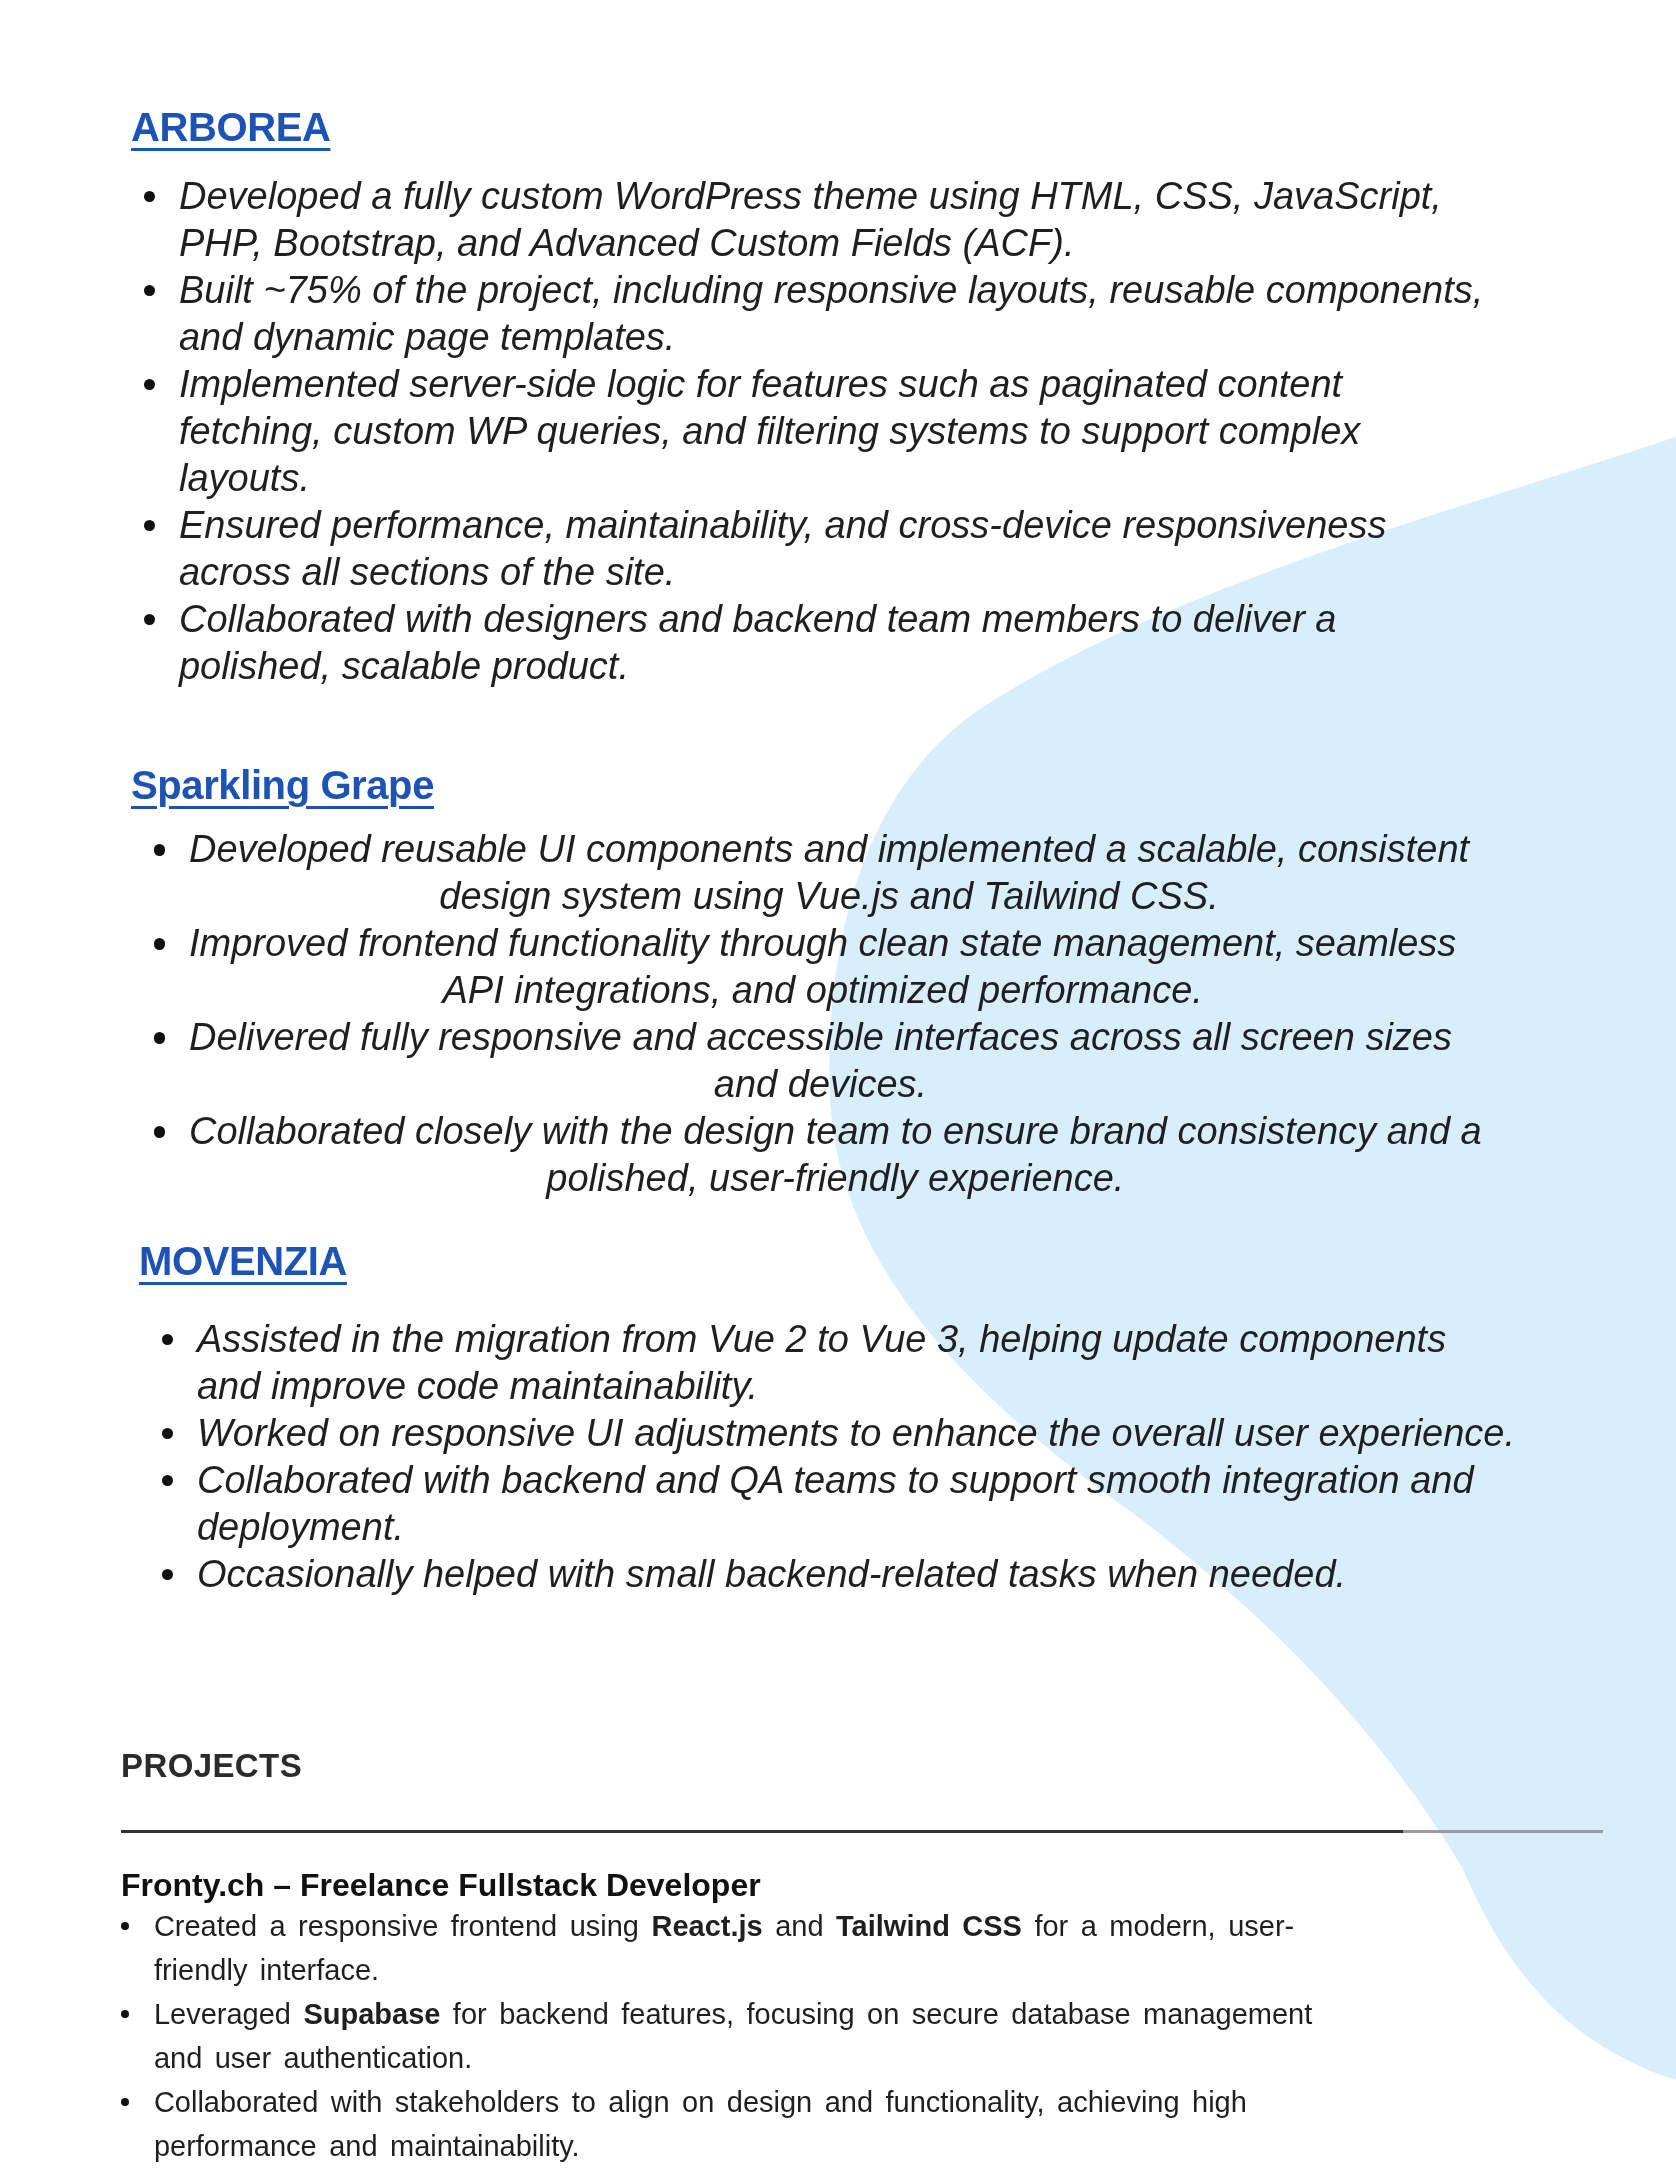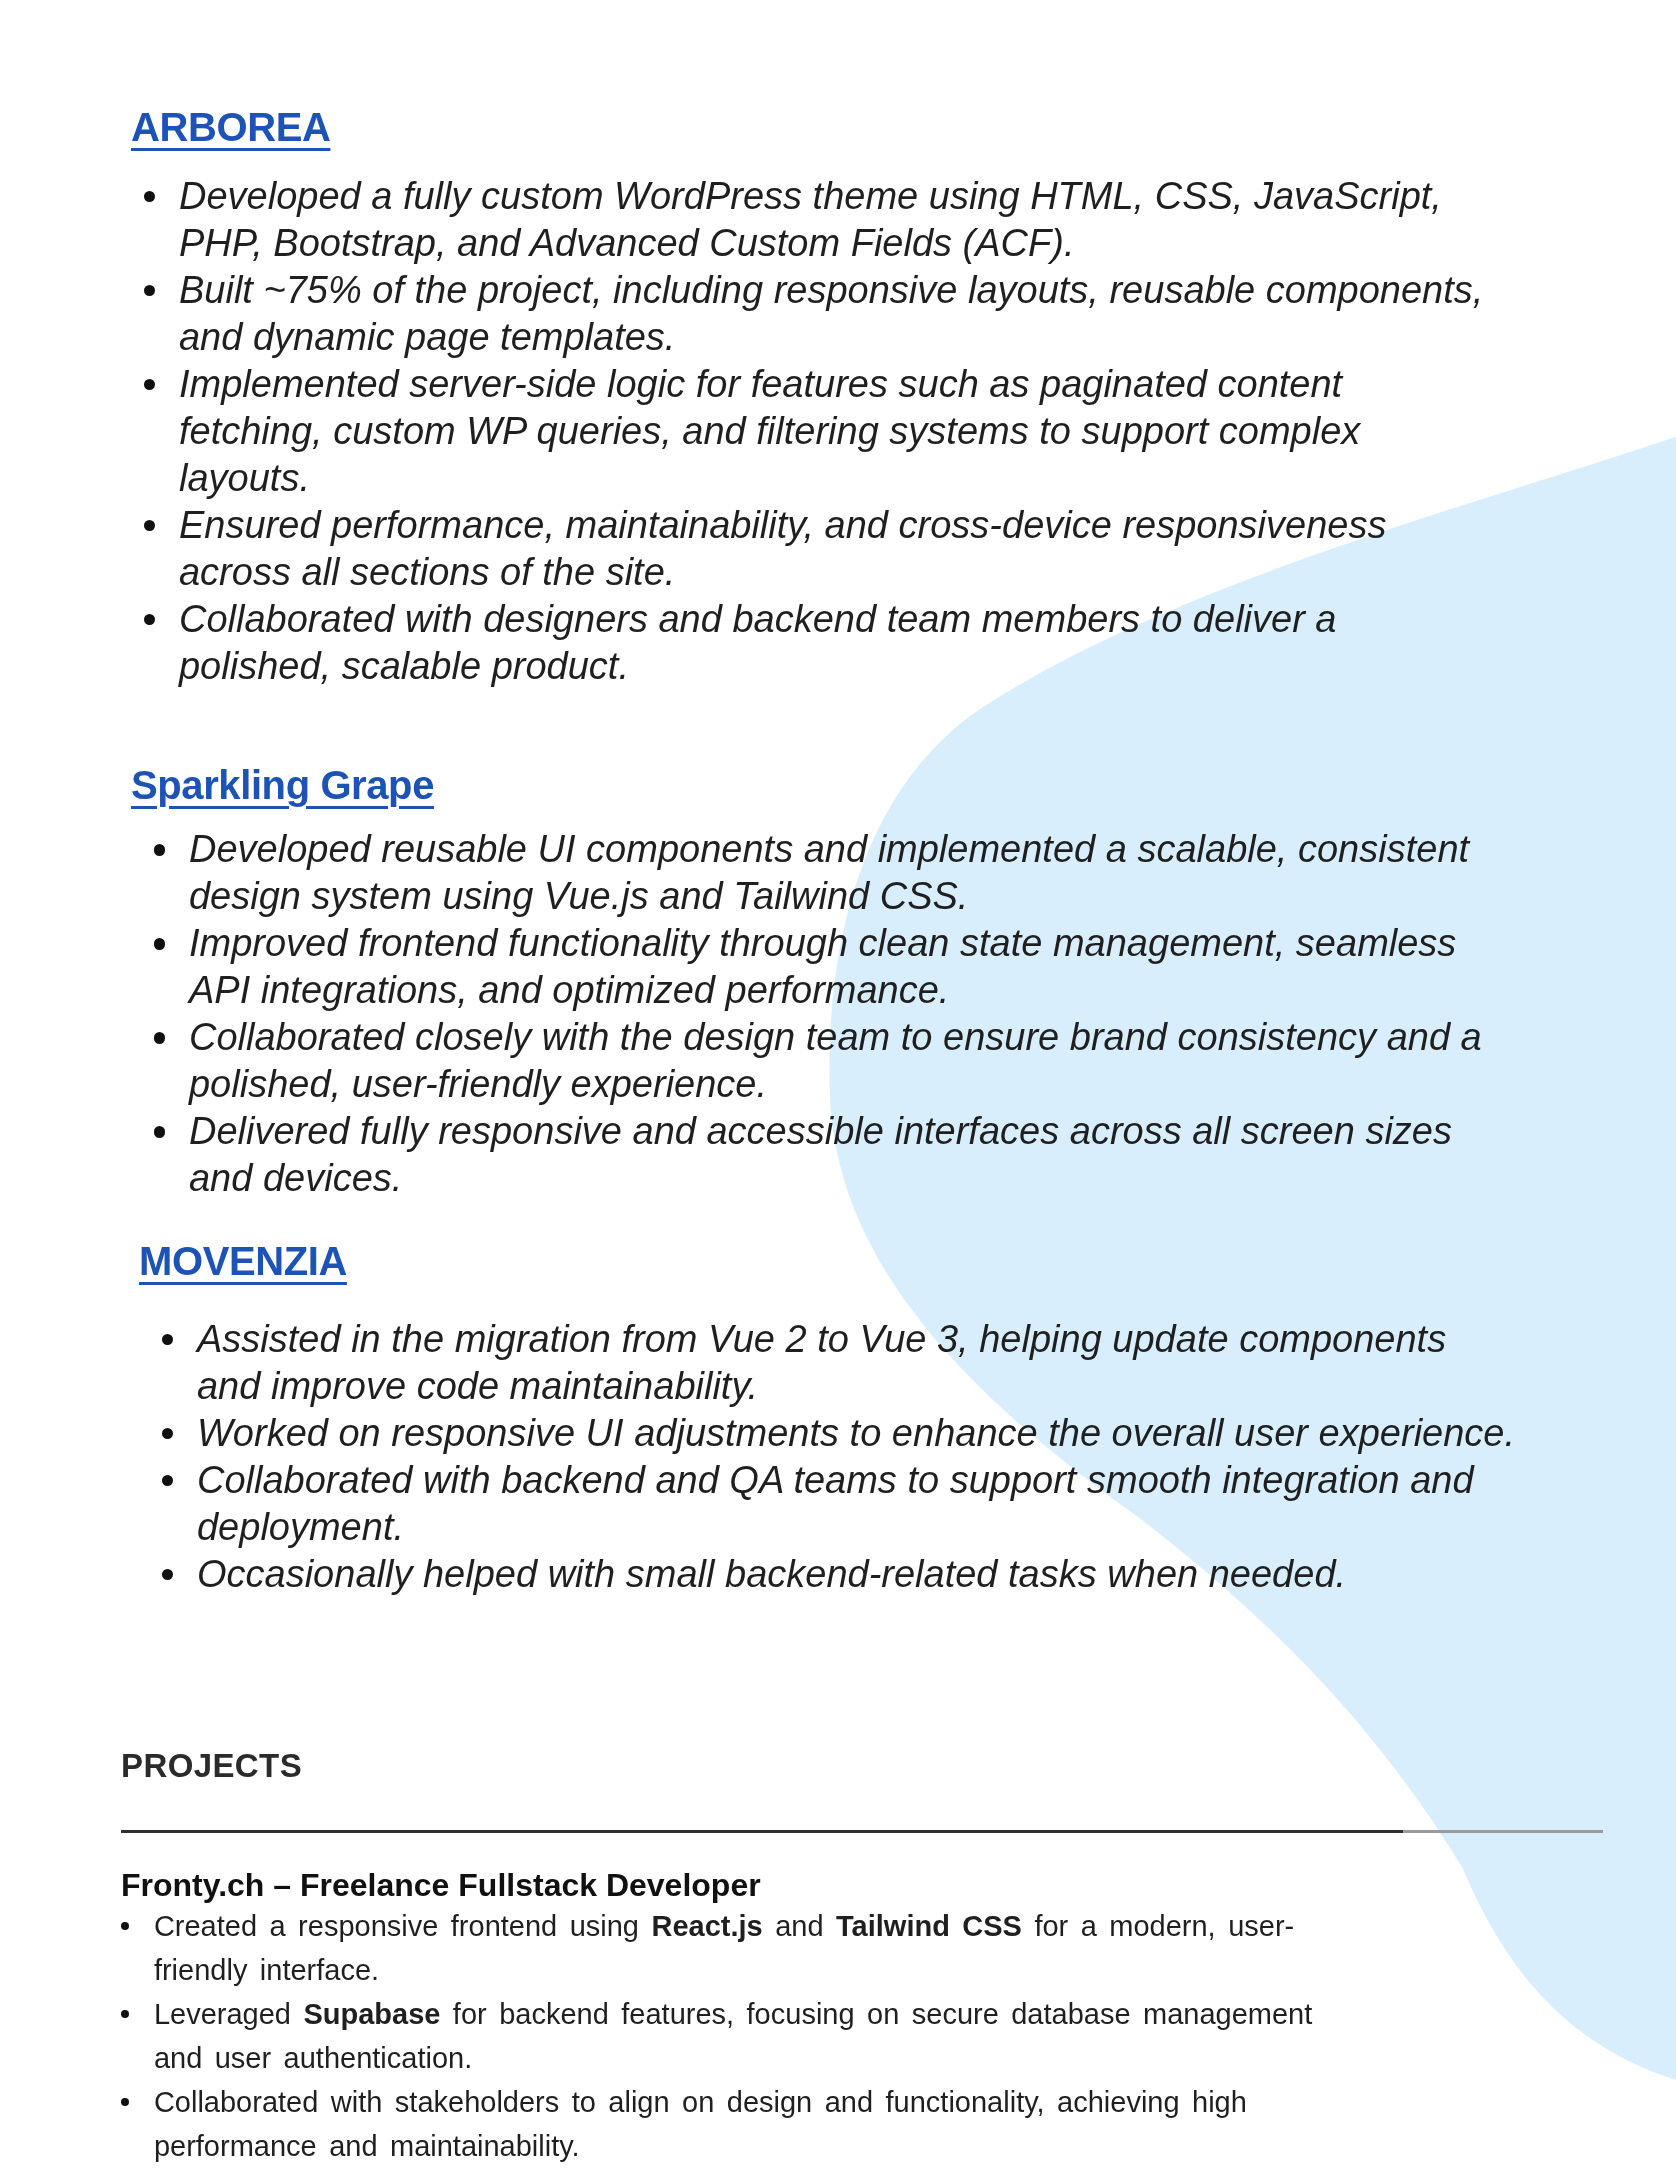--- a/index.html
+++ b/index.html
@@ -28,21 +28,21 @@
     font-weight:bold;
     letter-spacing:-0.4px;
     color:var(--accent);
     text-decoration:underline;
     text-decoration-thickness:2.6px;
     text-underline-offset:7px;
   }
   ul.blist{list-style:none;margin:0;padding:0;}
   .exp-list{font-size:38px;line-height:47px;font-style:italic;}
   #sec-arborea .exp-list{margin-top:23px;padding-left:13px;}
-  #sec-sparkling .exp-list{margin-top:18.3px;padding-left:23px;}
+  #sec-sparkling .exp-list{margin-top:18.3px;padding-left:23px;text-align:center;}
   #sec-movenzia .exp-list{margin-top:32px;padding-left:23px;}
   .row{display:flex;align-items:flex-start;}
   .dot{
     flex:0 0 auto;
     width:11.4px;height:11.4px;border-radius:50%;
     background:#101010;
     margin:18px 23.6px 0 0;
   }
   .txt{white-space:pre-wrap;}
   
@@ -141,28 +141,28 @@
   </li>
 
   <li class="row">
     <span class="dot"></span>
     <span class="txt">Improved frontend functionality through clean state management, seamless
 API integrations, and optimized performance.</span>
   </li>
 
   <li class="row">
     <span class="dot"></span>
+    <span class="txt">Delivered fully responsive and accessible interfaces across all screen sizes
+and devices.</span>
+  </li>
+
+  <li class="row">
+    <span class="dot"></span>
     <span class="txt">Collaborated closely with the design team to ensure brand consistency and a
 polished, user-friendly experience.</span>
-  </li>
-
-  <li class="row">
-    <span class="dot"></span>
-    <span class="txt">Delivered fully responsive and accessible interfaces across all screen sizes
-and devices.</span>
   </li>
 </ul>
   </section>
 
   <section class="sec" id="sec-movenzia" style="left:131px;top:1239px;width:1485px;margin-left:8px;">
     <h2 class="exp-heading">MOVENZIA</h2>
     <ul class="blist exp-list">
   <li class="row">
     <span class="dot"></span>
     <span class="txt">Assisted in the migration from Vue 2 to Vue 3, helping update components

